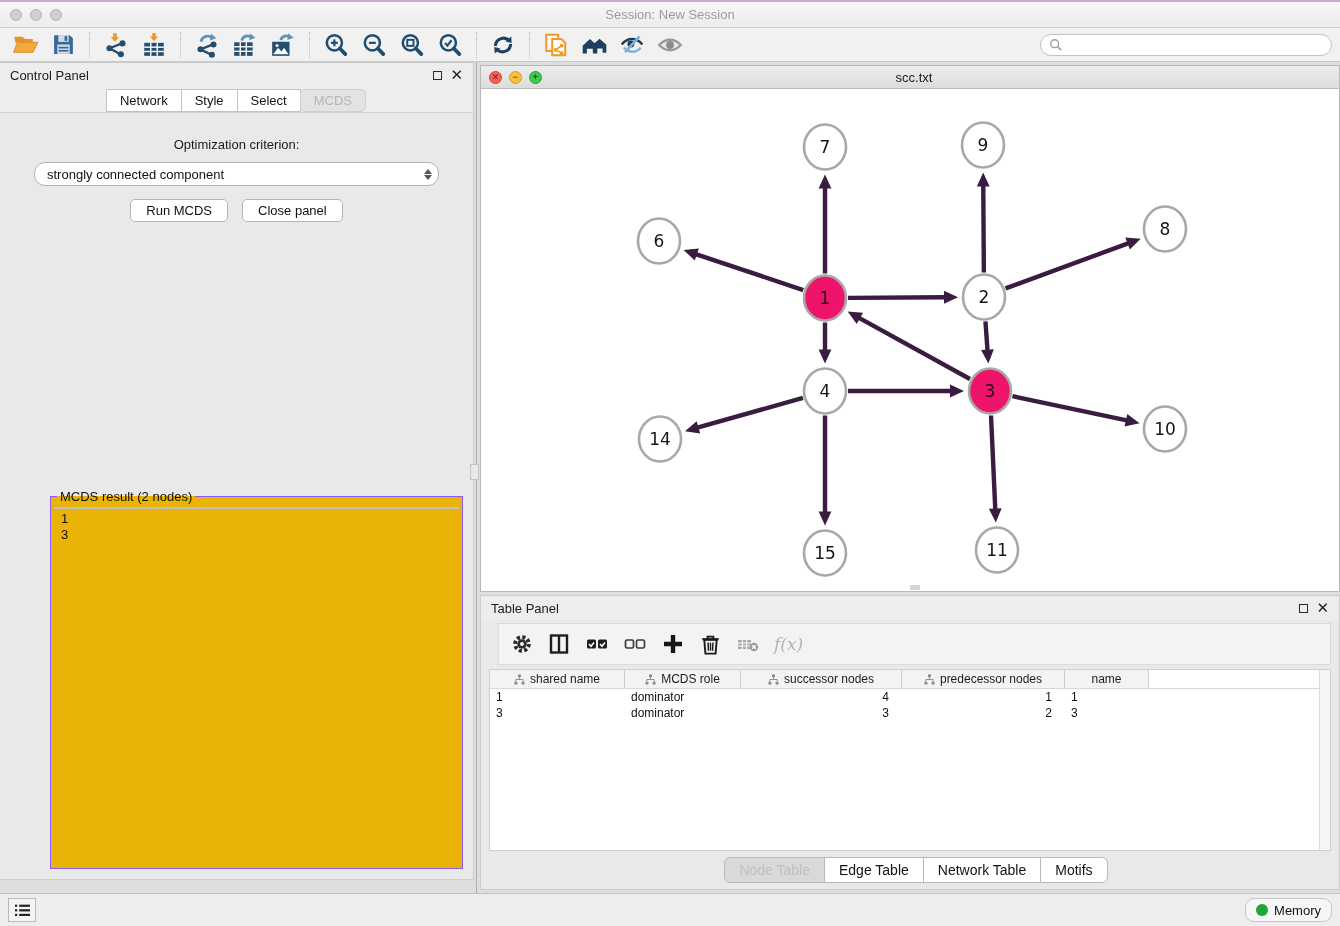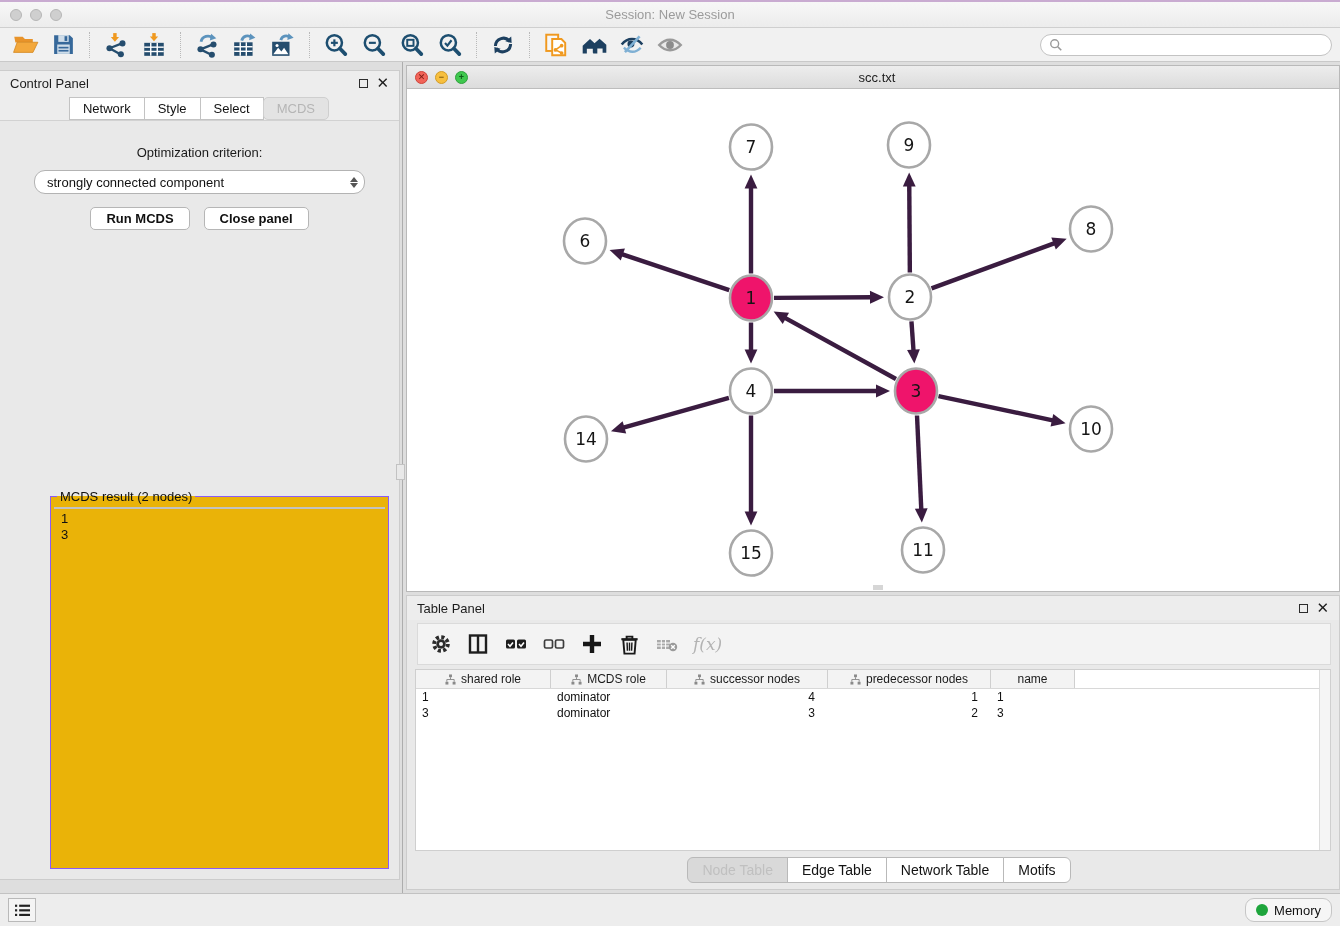--- a/index.html
+++ b/index.html
@@ -21,41 +21,41 @@
   .tb-sep { width:1px; height:26px; border-left:1px dotted #b9b9b9; margin:0 5px; }
   .toolbar svg { display:block; }
   .search-wrap { margin-left:auto; width:292px; height:22px; border:1px solid #c3c3c3; border-radius:12px;
                  background:#fff; display:flex; align-items:center; padding:0 8px; gap:5px; }
   .search-wrap input { border:none; outline:none; flex:1; font-size:13px; background:transparent; height:18px; }
 
   
   .content { flex:1 1 auto; display:flex; min-height:0; background:#dedede; }
 
   
-  .left-col { width:400px; flex:0 0 auto; display:flex; flex-direction:column; padding:8px 0 13px 0; }
+  .left-col { width:474px; flex:0 0 auto; display:flex; flex-direction:column; padding:0 0 13px 0; }
   .control-panel { flex:1; background:#ececec; border:1px solid #cccccc; border-left:none; display:flex; flex-direction:column; }
   .panel-header { height:24px; display:flex; align-items:center; padding:0 10px; background:#ededed; flex:0 0 auto;}
   .panel-header .ph-title { font-size:13px; color:#1c1c1c; }
   .ph-icons { margin-left:auto; display:flex; align-items:center; gap:8px; }
   .win-float { width:9px; height:9px; border:1.5px solid #2c2c2c; display:inline-block; }
   .win-close { font-size:15px; font-weight:700; color:#1c1c1c; line-height:10px; }
   .cp-tabs { display:flex; justify-content:center; padding:2px 0 0 0; background:#ededed; flex:0 0 auto; }
   .cp-tab { border:1px solid #c3c3c3; margin-left:-1px; background:#fff; padding:3px 13px; font-size:13px; color:#121212; }
   .cp-tab.active { background:#e3e3e3; color:#b5b5b5; border-radius:5px; border-color:#cfcfcf; }
   .cp-body { flex:1; background:#e9e9e9; border-top:1px solid #d2d2d2; display:flex; flex-direction:column; padding:10px; min-height:0;}
   .opt-label { text-align:center; font-size:13px; color:#1a1a1a; margin:14px 0 10px 0; }
   .dropdown { height:24px; margin:0 24px; background:#fff; border:1px solid #b3b3b3; border-radius:11px;
               display:flex; align-items:center; padding:0 6px 0 12px; font-size:13px; color:#111; }
   .dd-stepper { margin-left:auto; display:flex; flex-direction:column; gap:1px; align-items:center; }
   .dd-stepper i { width:0; height:0; border-left:4px solid transparent; border-right:4px solid transparent; }
   .dd-up { border-bottom:5px solid #555; }
   .dd-down { border-top:5px solid #555; }
   .btn-row { display:flex; justify-content:center; gap:14px; margin-top:13px; }
   .btn { background:#fff; border:1px solid #b6b6b6; border-radius:5px; font-size:13px; color:#101010; padding:3px 15px;
-         font-family:inherit;font-weight:bold; }
+         font-family:inherit; }
   .result-box { margin-top:auto; height:380px; border:1px solid #8b5cf6; padding:2px; background:#eab308; position:relative;margin-left:40px; }
   .result-box legend { font-size:13px; color:#111; padding:0 3px; margin-left:4px; background:transparent; }
   .result-inner { position:absolute; left:3px; right:3px; top:3px; bottom:3px; background:#fff; border:1px solid #c2c2c2; }
   .result-text { font-size:13px; color:#111; line-height:16px; padding:3px 6px; white-space:pre-line; }
   .result-scroll { position:absolute; top:1px; bottom:1px; right:1px; width:12px; background:#f7f7f7; border-left:1px solid #e0e0e0; }
 
   
   .splitter { width:6px; flex:0 0 auto; position:relative; }
   .splitter .line { position:absolute; left:2px; top:0; bottom:0; width:1px; background:#adadad; }
   .splitter .grip { position:absolute; left:-4px; top:402px; width:9px; height:16px; background:#e9e9e9; border:1px solid #c2c2c2; }
@@ -71,21 +71,21 @@
   .nt { width:13px; height:13px; border-radius:50%; font-size:9px; font-weight:700; display:flex; align-items:center; justify-content:center; }
   .nt-red { background:#f16459; border:1px solid #ce443a; color:#7e1b13; }
   .nt-yellow { background:#f7bf3e; border:1px solid #d29c27; color:#7d5a10; }
   .nt-green { background:#3fc84e; border:1px solid #2fa03d; color:#0f5c1a; }
   .net-title { position:absolute; left:8px; right:0; text-align:center; font-size:13px; color:#1c1c1c; }
   .net-canvas { flex:1; background:#fff; position:relative; overflow:hidden; }
   .canvas-grip { position:absolute; bottom:1px; left:50%; width:10px; height:5px; background:#d6d6d6; }
 
   
   .table-panel { margin-top:3px; flex:1; background:#e9e9e9; border:1px solid #cccccc; display:flex; flex-direction:column; min-height:0;}
-  .tp-toolbar { margin:3px 8px 0 10px; height:42px; background:#f3f3f3; border:1px solid #dadada; display:flex;
+  .tp-toolbar { margin:3px 8px 0 17px; height:42px; background:#f3f3f3; border:1px solid #dadada; display:flex;
                 align-items:center; gap:14px; padding:0 12px; flex:0 0 auto;}
   .tp-btn { display:flex; align-items:center; justify-content:center; }
   .fx { font-family:"DejaVu Serif","Liberation Serif",serif; font-style:italic; font-size:17px; color:#b3b3b3; }
   .tp-table { margin:4px 8px 0 8px; background:#fff; border:1px solid #cfcfcf; flex:1; position:relative; overflow:hidden; }
   .t-head { display:flex; height:19px; border-bottom:1px solid #d8d8d8; }
   .t-th { background:#f3f3f3; border-right:1px solid #cfcfcf; display:flex; align-items:center; justify-content:center;
           gap:5px; font-size:12px; color:#1b1b1b; overflow:hidden; }
   .t-th svg { flex:0 0 auto; }
   .t-row { display:flex; height:16px; }
   .t-td { font-size:12px; color:#101010; padding:1px 6px; overflow:hidden; }
@@ -520,21 +520,21 @@
         </div>
         <div class="tp-table">
           <div class="t-head" id="table-head">
               <div class="t-th" style="width: 135px;">
                 <svg viewBox="0 0 12 12" width="11" height="11">
                   <rect x="4.4" y="0.5" width="3.2" height="3" fill="#8a8a8a"></rect>
                   <path d="M6 3.5 V6 M2 8.5 V6 H10 V8.5" fill="none" stroke="#8a8a8a" stroke-width="1"></path>
                   <rect x="0.5" y="8.5" width="3.2" height="3" fill="#8a8a8a"></rect>
                   <rect x="8.3" y="8.5" width="3.2" height="3" fill="#8a8a8a"></rect>
                 </svg>
-                <span>shared role</span>
+                <span>shared name</span>
               </div>
               <div class="t-th" style="width: 116px;">
                 <svg viewBox="0 0 12 12" width="11" height="11">
                   <rect x="4.4" y="0.5" width="3.2" height="3" fill="#8a8a8a"></rect>
                   <path d="M6 3.5 V6 M2 8.5 V6 H10 V8.5" fill="none" stroke="#8a8a8a" stroke-width="1"></path>
                   <rect x="0.5" y="8.5" width="3.2" height="3" fill="#8a8a8a"></rect>
                   <rect x="8.3" y="8.5" width="3.2" height="3" fill="#8a8a8a"></rect>
                 </svg>
                 <span>MCDS role</span>
               </div>

